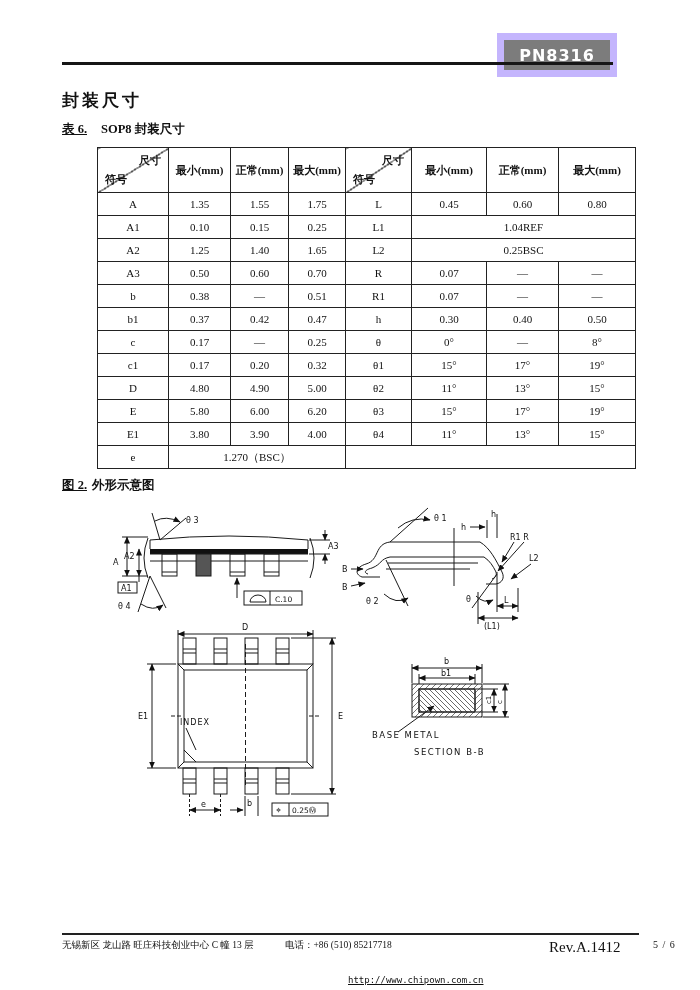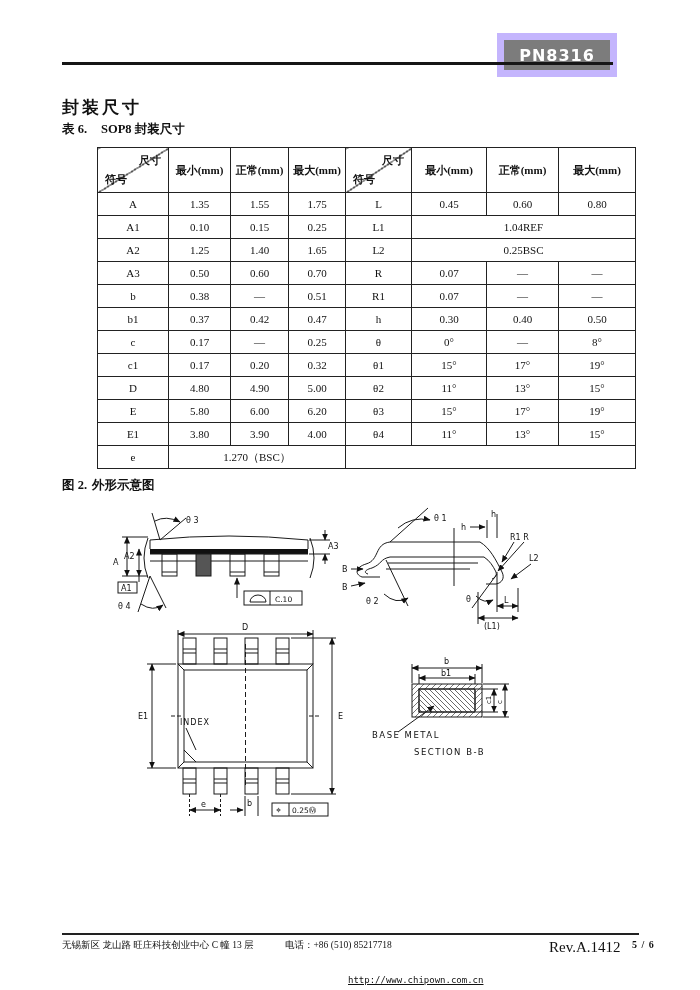--- a/index.html
+++ b/index.html
@@ -2,23 +2,23 @@
 <html><head>
 <meta charset="utf-8">
 <style>
   html,body{margin:0;padding:0;background:#e8e8e8;}
   .page{position:relative;width:700px;height:990px;background:#ffffff;overflow:hidden;
         font-family:"Liberation Serif",serif;color:#111;}
   .chip-badge{position:absolute;left:497px;top:33px;width:106px;height:30px;background:#7c7c7c;
         border:7px solid #c4b5fd;display:flex;align-items:center;justify-content:center;
         color:#fff;font-family:"DejaVu Sans",sans-serif;font-weight:bold;font-size:16px;letter-spacing:1px;}
   .head-rule{position:absolute;left:62px;top:62px;width:551px;height:3px;background:#161616;}
-  .section-title{position:absolute;left:62px;top:96px;font-size:17px;font-weight:bold;letter-spacing:3px;}
+  .section-title{position:absolute;left:62px;top:89px;font-size:17px;font-weight:bold;letter-spacing:3px;}
   .caption{position:absolute;left:62px;font-size:12.5px;font-weight:bold;}
-  .caption .cap-label{margin-right:14px;}
+  .caption .cap-label{margin-right:14px;text-decoration:underline;}
   .fig-cap .cap-label{margin-right:5px;}
   table.dims{position:absolute;left:97px;top:147px;width:538px;border-collapse:collapse;
         table-layout:fixed;font-size:11px;text-align:center;padding-left:16px;}
   table.dims th,table.dims td{border:1px solid #222;padding:0;overflow:hidden;}
   table.dims{border:1.5px solid #222;}
   table.dims thead th{height:44px;font-weight:bold;}
   table.dims tbody td{height:22px;font-weight:normal;}
   th.diag{position:relative;background-image:linear-gradient(to bottom right,
         transparent 49.3%,#222 49.3%,#222 50.7%,transparent 50.7%);}
   th.diag .t{position:absolute;top:5px;right:7px;}
@@ -26,21 +26,21 @@
   svg.fig{position:absolute;left:88px;top:500px;}
   svg.fig text{font-family:"DejaVu Sans",sans-serif;font-size:8px;fill:#111;stroke:none;}
   svg.fig .ls{letter-spacing:1.5px;font-size:8.5px;}
   .foot-rule{position:absolute;left:62px;top:933px;width:577px;height:1.5px;background:#222;}
   .footer{position:absolute;left:62px;top:939px;width:600px;height:16px;font-size:9.5px;text-align:center;}
   .footer>span{position:absolute;top:0;white-space:nowrap;}
   .f-addr{left:0;}
   .f-phone{left:181px;padding-left:42px;}
   .f-url{left:286px;font-family:"DejaVu Sans Mono",monospace;font-size:9px;text-decoration:underline;color:#111;margin-top:36px;}
   .f-rev{left:487px;font-size:15px;}
-  .f-page{left:570px;font-weight:bold;font-size:10px;letter-spacing:1px;}
+  .f-page{left:547px;font-weight:normal;font-size:10px;letter-spacing:1px;padding-left:44px;}
 </style>
 </head>
 <body>
 
 <div class="page">
 
   <div class="chip-badge">PN8316</div>
   <div class="head-rule"></div>
 
   <div class="section-title">封装尺寸</div>

